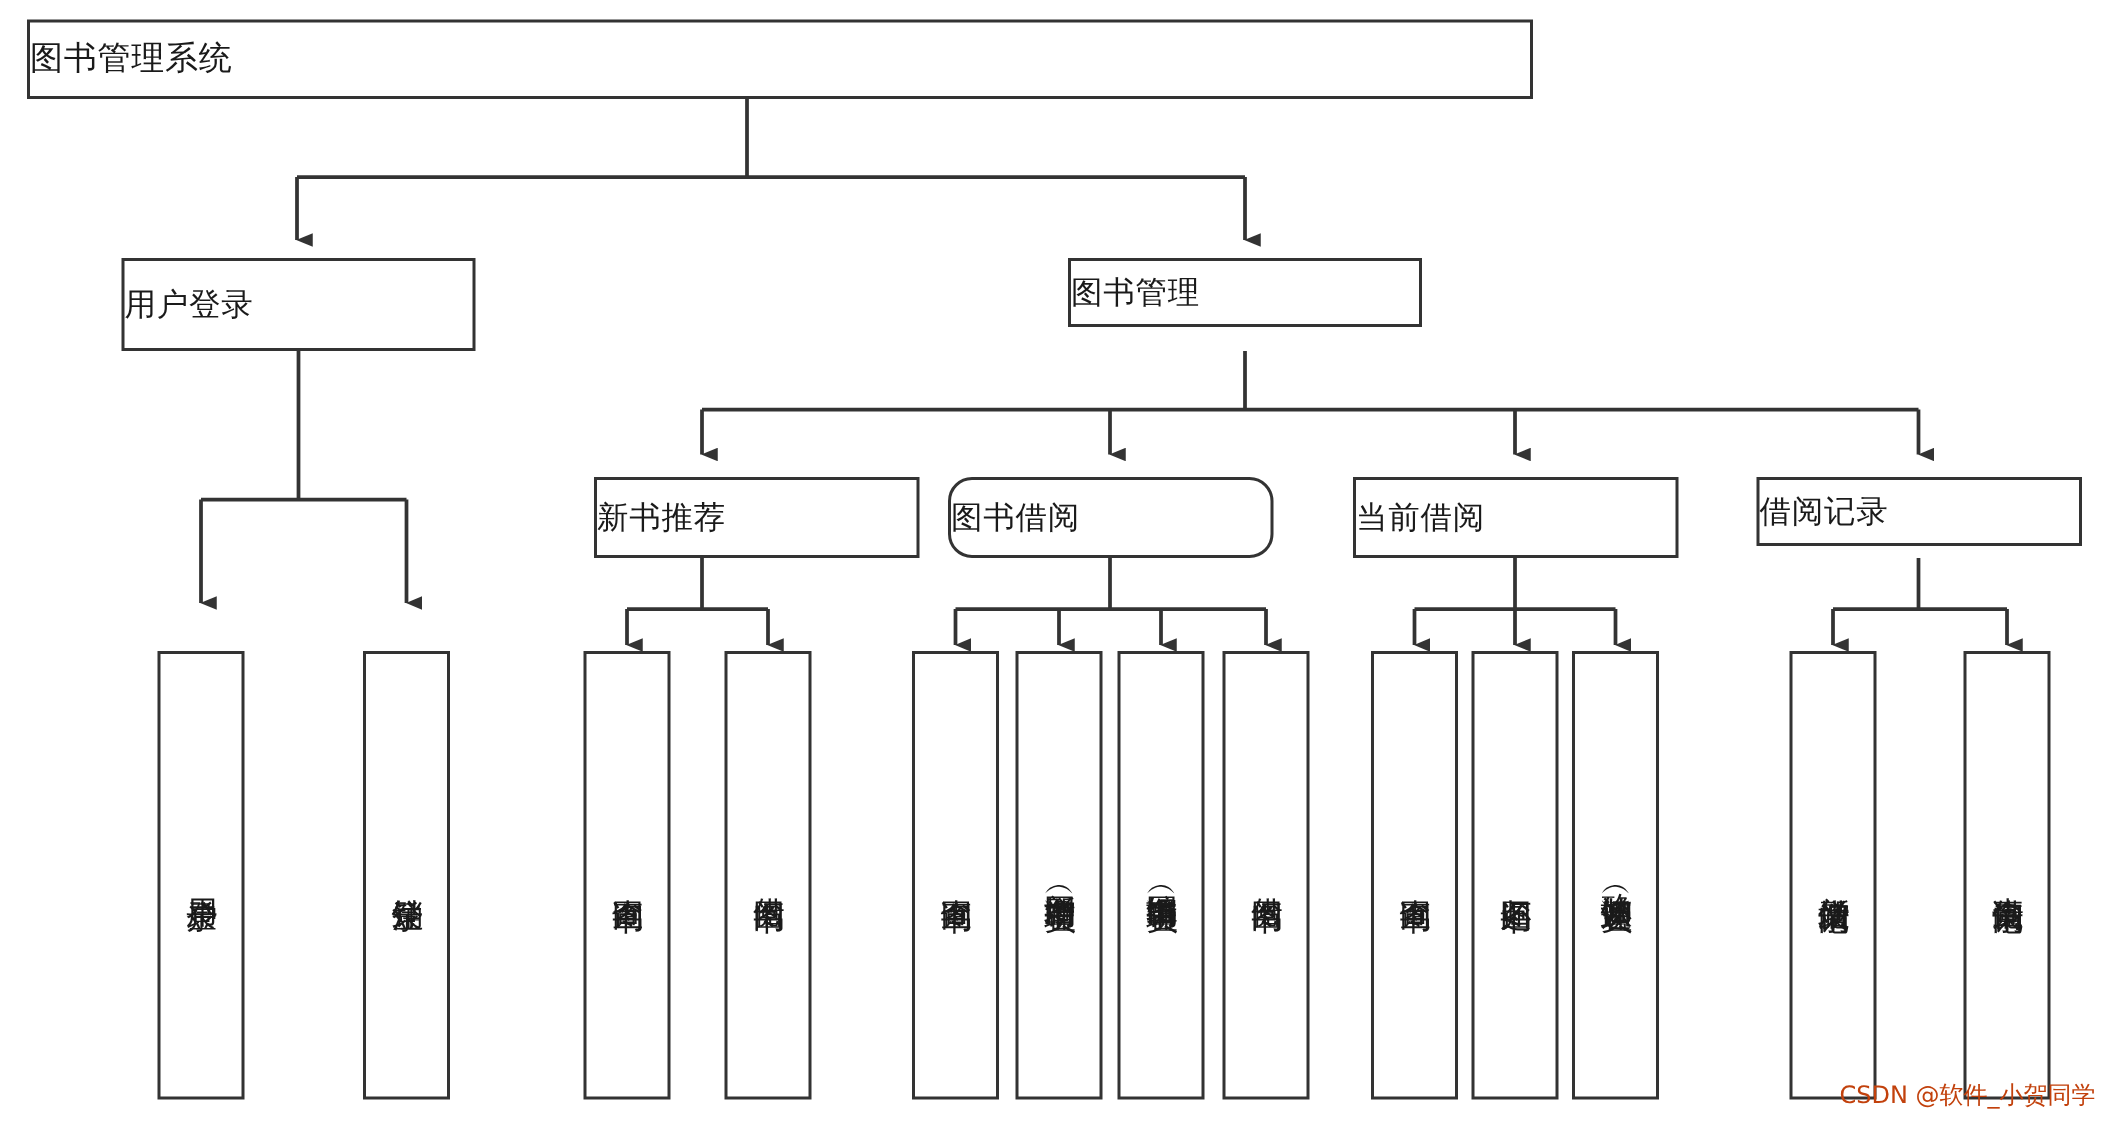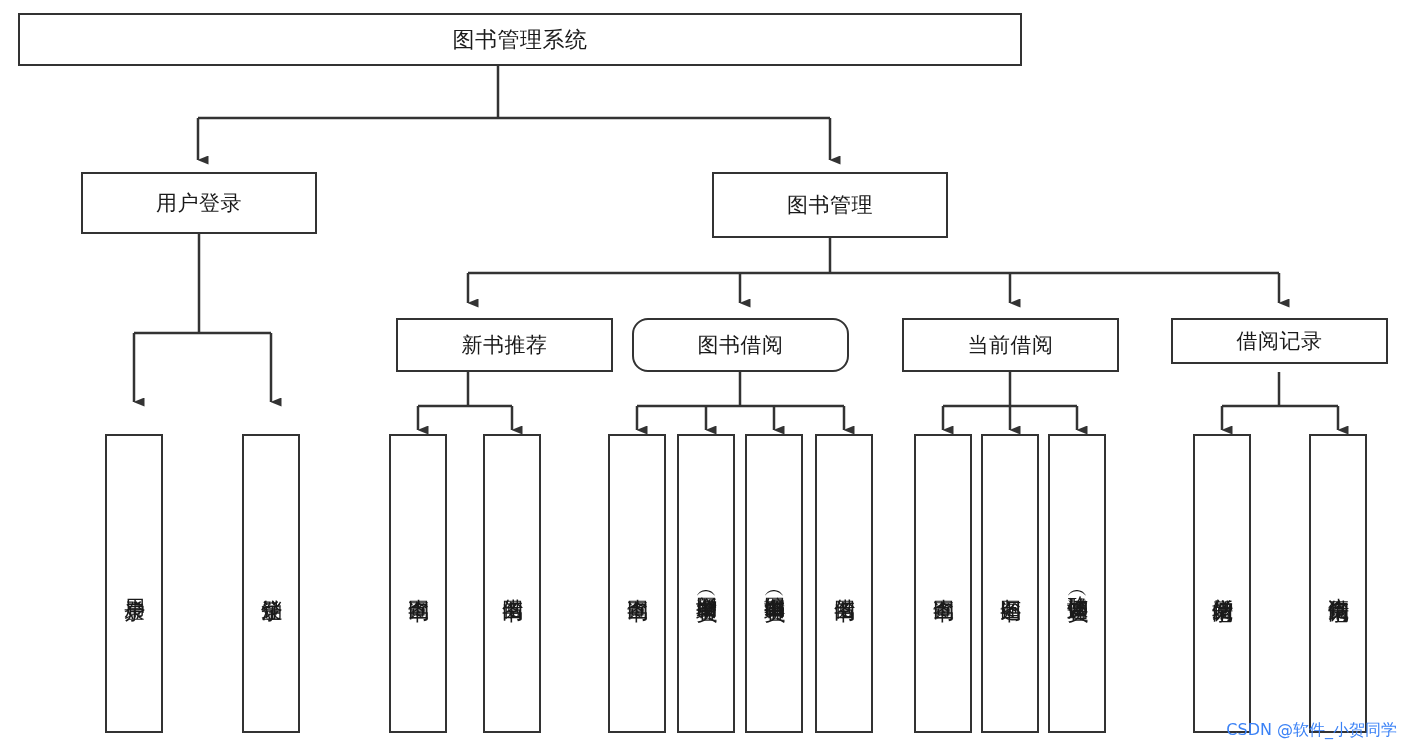--- a/index.html
+++ b/index.html
@@ -26,21 +26,21 @@
     height: 747px;
     pointer-events: none;
   }
   .node {
     position: absolute;
     box-sizing: border-box;
     background: #ffffff;
     border: 2px solid #333333;
     display: flex;
     align-items: center;
-    justify-content: center;
+    justify-content: flex-start;
     color: #1a1a1a;
     z-index: 2;
   }
   .node .label {
     display: block;
     text-align: center;
     line-height: 1.18;
     letter-spacing: 0.5px;
   }
   
@@ -63,21 +63,21 @@
     font-size: 21px;
     line-height: 1.02;
     letter-spacing: 1px;
     white-space: nowrap;
   }
   #watermark {
     position: absolute;
     right: 8px;
     bottom: 6px;
     font-size: 16px;
-    color: #3b82f6;
+    color: #c2410c;
     z-index: 5;
     white-space: nowrap;
     user-select: none;
   }
 </style>
 </head>
 <body>
 
 <div id="diagram-root">
 
@@ -148,21 +148,21 @@
     </g>
   </svg>
 
   <div class="node horiz root" style="left:18px; top:13px; width:1004px; height:53px;">
     <span class="label">图书管理系统</span>
   </div>
 
   <div class="node horiz" style="left:81px; top:172px; width:236px; height:62px;">
     <span class="label">用户登录</span>
   </div>
-  <div class="node horiz" style="left:712px; top:172px; width:236px; height:66px;">
+  <div class="node horiz" style="left:712px; top:172px; width:236px; height:46px;">
     <span class="label">图书管理</span>
   </div>
 
   <div class="node horiz" style="left:360px; top:318px; width:217px; height:54px;margin-left:36px;">
     <span class="label">新书推荐</span>
   </div>
   <div class="node horiz" style="left:632px; top:318px; width:217px; height:54px;border-radius:16px;">
     <span class="label">图书借阅</span>
   </div>
   <div class="node horiz" style="left:902px; top:318px; width:217px; height:54px;">

